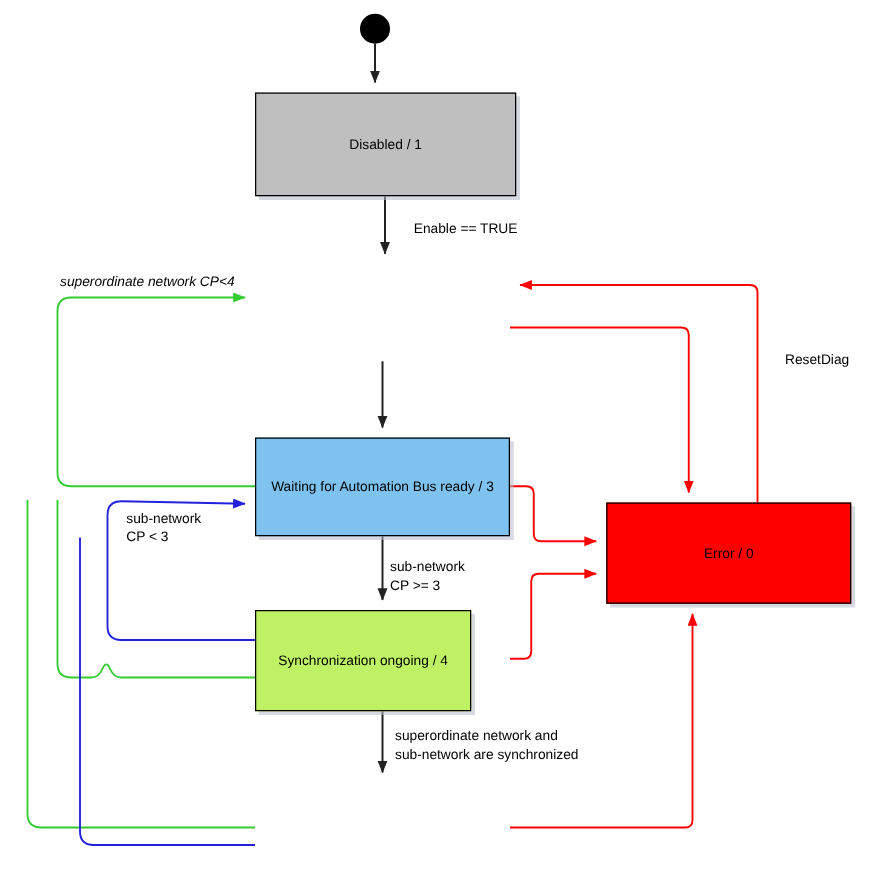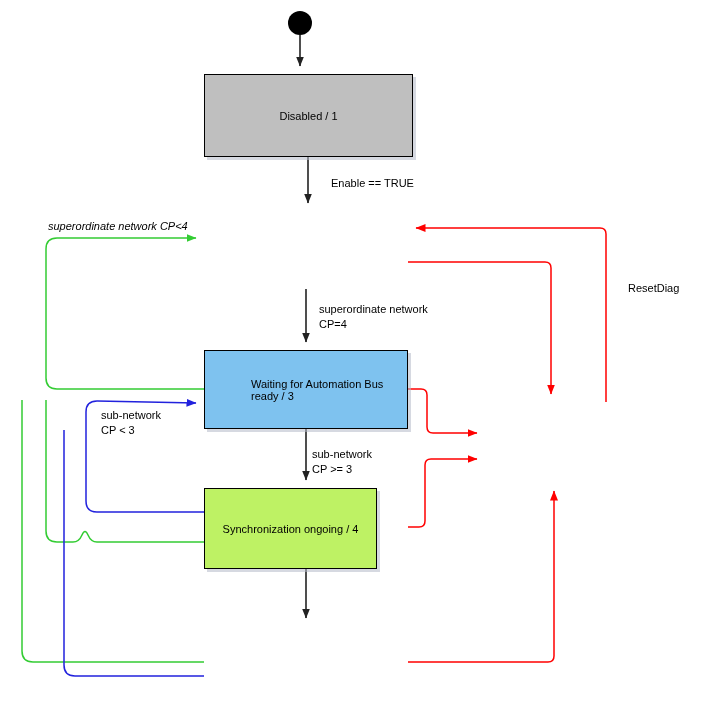--- a/index.html
+++ b/index.html
@@ -26,21 +26,21 @@
   }
   .state-box {
     position: absolute;
     box-sizing: border-box;
     border: 1.5px solid #000000;
     display: flex;
     align-items: center;
     justify-content: center;
     font-size: 11px;
     color: #000000;
-    text-align: left;
+    text-align: center;
     box-shadow: 3px 3px 0 rgba(180,185,200,0.55);
     z-index: 5;
   }
   .edge-label {
     position: absolute;
     font-size: 11px;
     color: #000000;
     line-height: 15px;
     white-space: pre;
     z-index: 6;
@@ -94,39 +94,42 @@
     <path d="M606,402 L606,234 Q606,228 600,228 L416,228" stroke="#FF0000" stroke-width="1.5" fill="none" marker-end="url(#ah-red)"></path>
   </svg>
 
   <div class="start-node" style="left:288px; top:11px; width:24px; height:24px;"></div>
 
   <div class="state-box" style="left:204px; top:74px; width:209px; height:83px; background:#BFBFBF;">
     <span>Disabled / 1</span>
   </div>
 
 
-  <div class="state-box" style="left:204px; top:350px; width:204px; height:79px; background:#7EC2EF;padding-left:46px;">
+  <div class="state-box" style="left:204px; top:350px; width:204px; height:79px; background:#7EC2EF;">
     <span>Waiting for Automation Bus ready / 3</span>
   </div>
 
   <div class="state-box" style="left:204px; top:488px; width:173px; height:81px; background:#bef264;">
     <span>Synchronization ongoing / 4</span>
   </div>
 
 
+  <div class="state-box" style="left:485px; top:402px; width:196px; height:81px; background:#FF0000;">
+    <span>Error / 0</span>
+  </div>
 
   <div class="edge-label" style="left:331px; top:176px;">Enable == TRUE</div>
 
   <div class="edge-label" style="left:48px; top:219px;font-style:italic;">superordinate network CP&lt;4</div>
 
-  <div class="edge-label" style="left:319px; top:302px;">superordinate network
-CP=4</div>
 
   <div class="edge-label" style="left:101px; top:408px;">sub-network
 CP &lt; 3</div>
 
   <div class="edge-label" style="left:312px; top:447px;">sub-network
 CP &gt;= 3</div>
 
+  <div class="edge-label" style="left:316px; top:582px;">superordinate network and
+sub-network are synchronized</div>
 
   <div class="edge-label" style="left:628px; top:281px;">ResetDiag</div>
 
 </div>
 
 </body></html>

